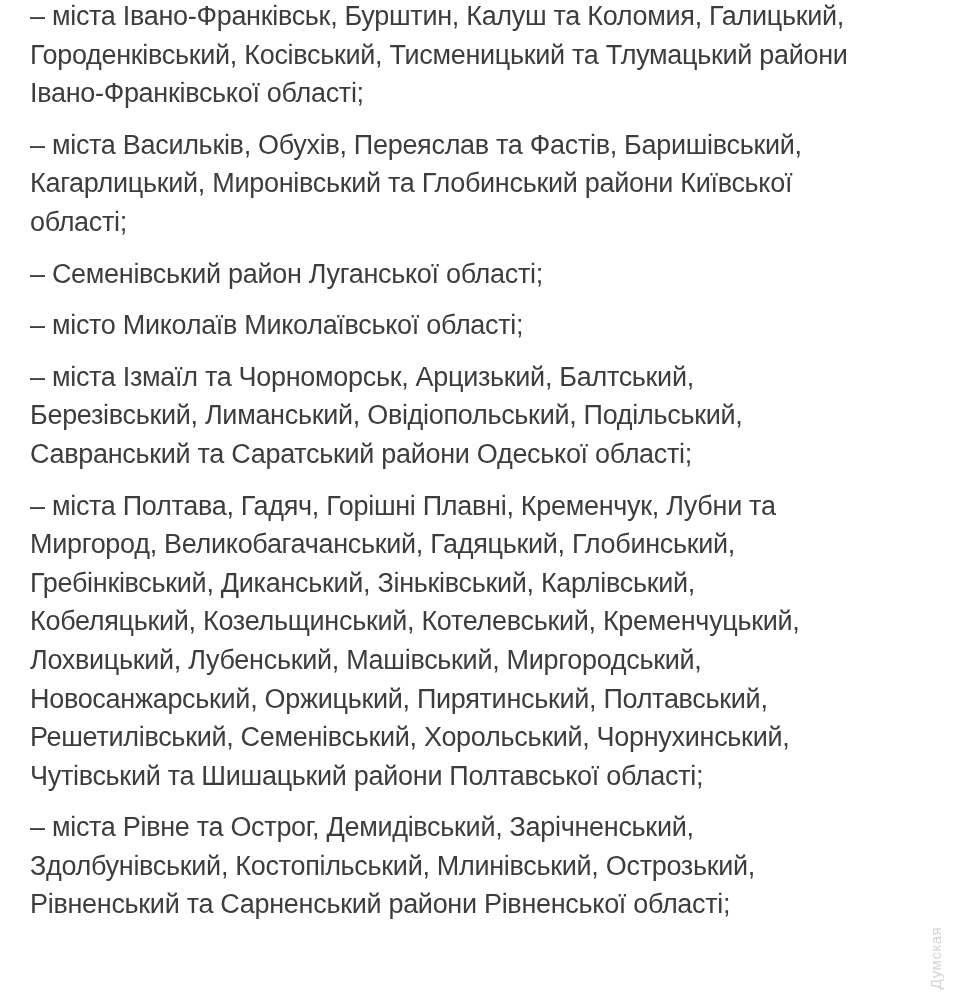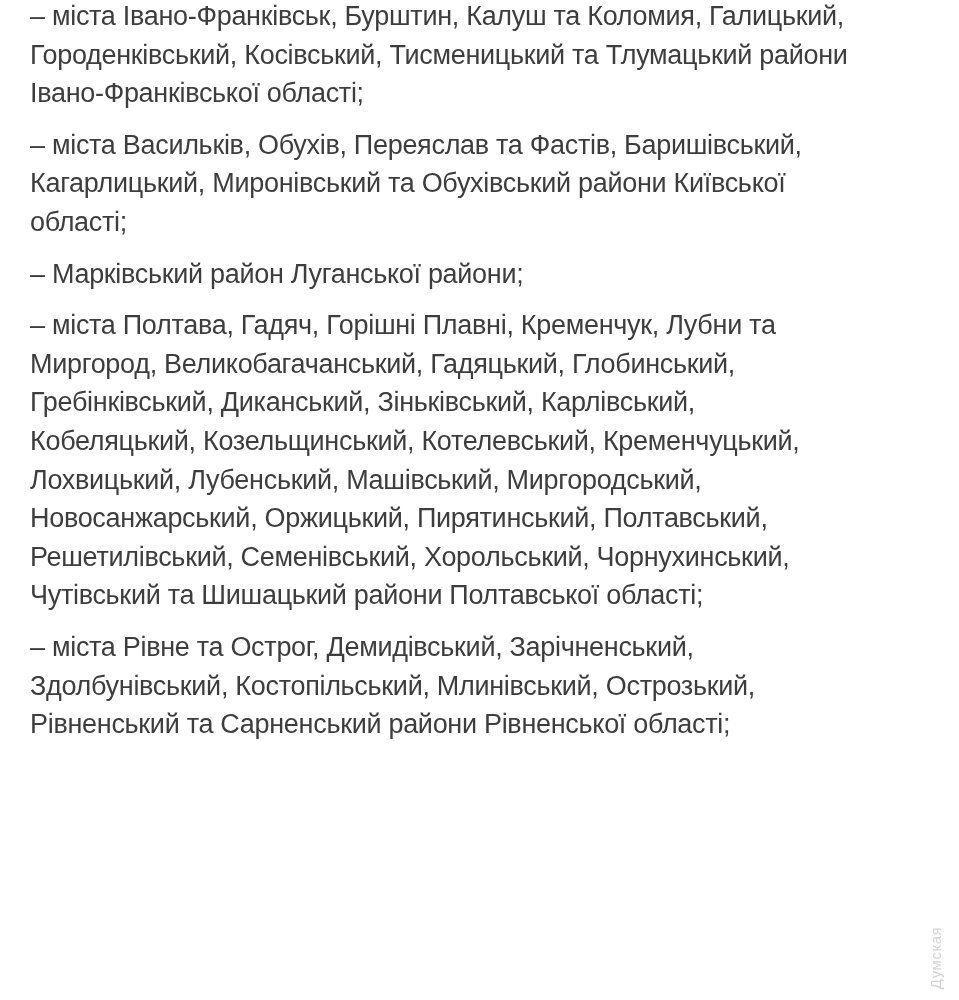--- a/index.html
+++ b/index.html
@@ -46,23 +46,27 @@
   }
 </style>
 </head>
 <body>
 
 <main class="article">
   <p class="para">– міста Івано-Франківськ, Бурштин, Калуш та Коломия, Галицький,
 Городенківський, Косівський, Тисменицький та Тлумацький райони
 Івано-Франківської області;</p>
   <p class="para">– міста Васильків, Обухів, Переяслав та Фастів, Баришівський,
-Кагарлицький, Миронівський та Обухівський райони Київської
+Кагарлицький, Миронівський та Глобинський райони Київської
 області;</p>
-  <p class="para">– Марківський район Луганської райони;</p>
+  <p class="para">– Семенівський район Луганської області;</p>
+  <p class="para">– місто Миколаїв Миколаївської області;</p>
+  <p class="para">– міста Ізмаїл та Чорноморськ, Арцизький, Балтський,
+Березівський, Лиманський, Овідіопольський, Подільський,
+Савранський та Саратський райони Одеської області;</p>
   <p class="para">– міста Полтава, Гадяч, Горішні Плавні, Кременчук, Лубни та
 Миргород, Великобагачанський, Гадяцький, Глобинський,
 Гребінківський, Диканський, Зіньківський, Карлівський,
 Кобеляцький, Козельщинський, Котелевський, Кременчуцький,
 Лохвицький, Лубенський, Машівський, Миргородський,
 Новосанжарський, Оржицький, Пирятинський, Полтавський,
 Решетилівський, Семенівський, Хорольський, Чорнухинський,
 Чутівський та Шишацький райони Полтавської області;</p>
   <p class="para">– міста Рівне та Острог, Демидівський, Зарічненський,
 Здолбунівський, Костопільський, Млинівський, Острозький,

